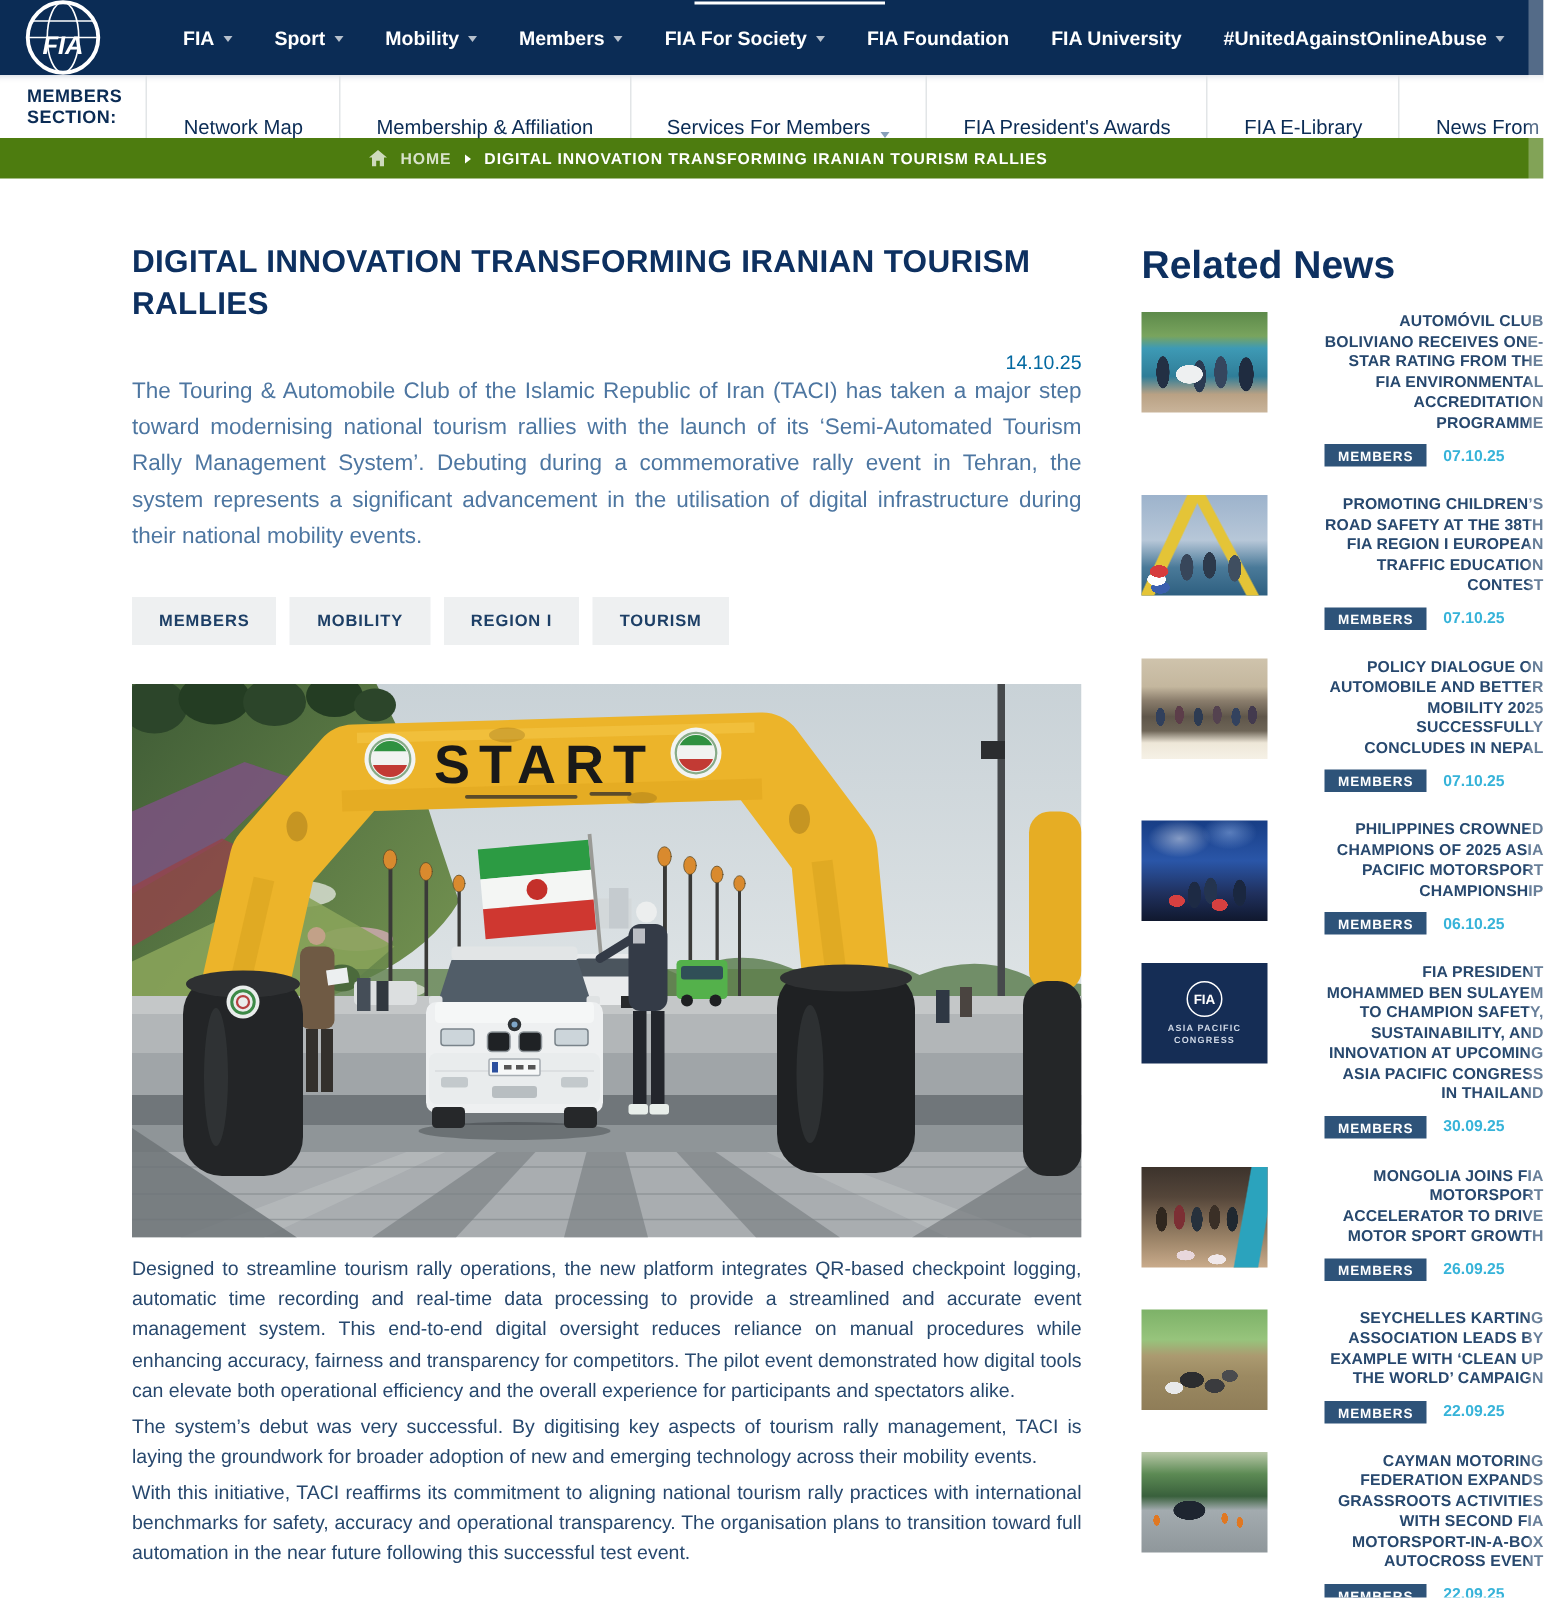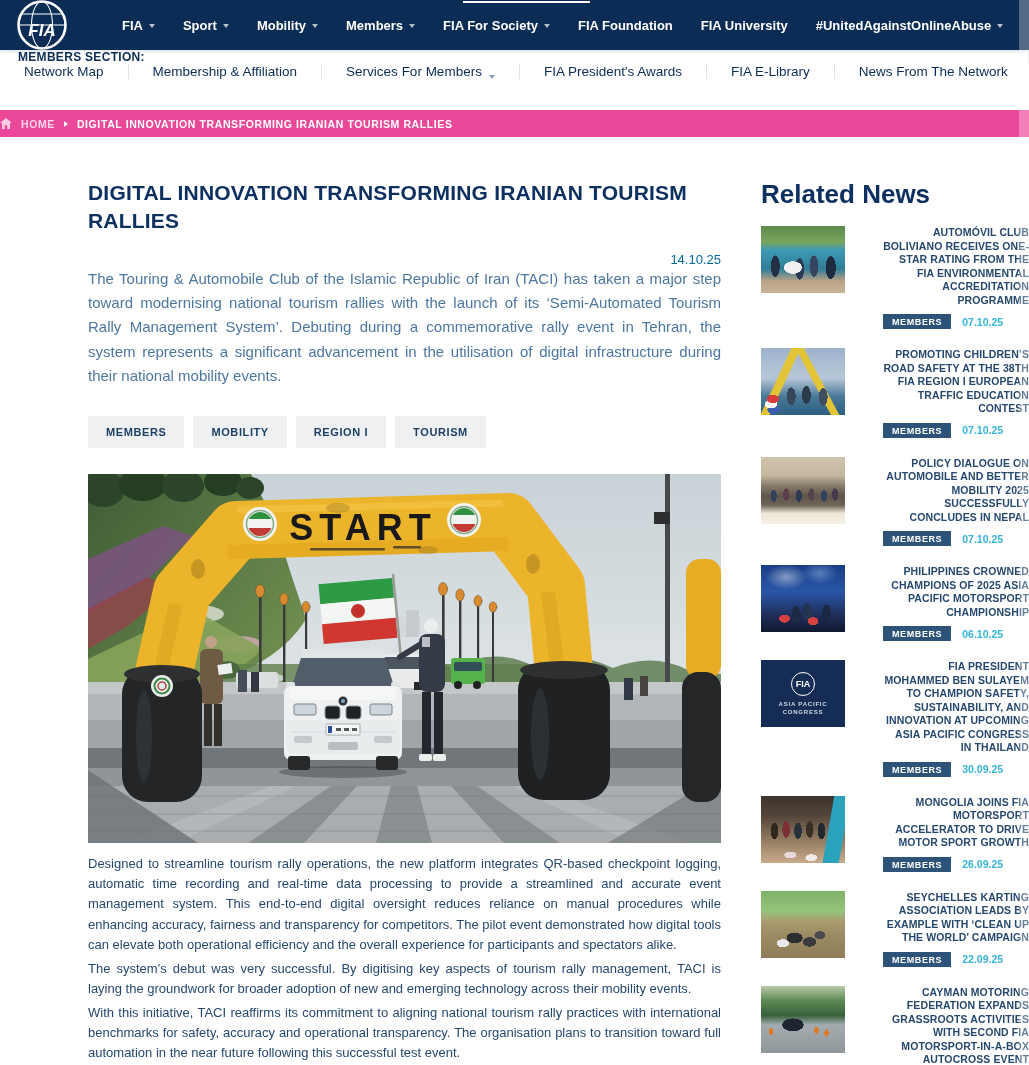--- a/index.html
+++ b/index.html
@@ -8,26 +8,26 @@
 
   
   .topnav { position:relative; height:50px; background:#0b2c55; display:flex; align-items:center; padding-left:16px; }
   .top-line { position:absolute; top:1px; left:463px; width:127px; height:2px; background:#fff; }
   .logo-wrap { width:52px; height:52px; margin-right:40px; flex-shrink:0; }
   .nav-item { color:#fff; font-size:13px; font-weight:bold; padding:0 14px; display:flex; align-items:center; gap:6px; white-space:nowrap; cursor:pointer; }
   .chev-tri { display:inline-block; width:0; height:0; border-left:3.5px solid transparent; border-right:3.5px solid transparent; border-top:4.5px solid rgba(255,255,255,.7); margin-top:2px; }
   .chev-tri.navy { border-top-color:#87a0b8; }
 
   
-  .subnav { height:60px; background:#fff; display:flex; align-items:stretch; box-shadow:inset 0 5px 5px -5px rgba(11,44,85,.25);flex-direction:column; }
+  .subnav { height:42px; background:#fff; display:flex; align-items:stretch; box-shadow:inset 0 5px 5px -5px rgba(11,44,85,.25); }
   .section-label { display:flex; align-items:center; padding:0 16px 0 18px; font-size:12px; font-weight:bold; letter-spacing:.3px; color:#0b2c55; border-right:1px solid #e2e5e7; }
   .subnav-item { display:flex; align-items:flex-end; gap:7px; padding:0 24px; font-size:13.5px; color:#0b2c55; border-right:1px solid #e2e5e7; white-space:nowrap; cursor:pointer; }
 
   
-  .breadcrumb { height:27px; background:#ec4899; display:flex; align-items:center; gap:9px; }
+  .breadcrumb { height:27px; background:#4d7c0f; display:flex; align-items:center; gap:9px; padding-left:246px; }
   .bc-home { color:rgba(255,255,255,.78); font-size:10.5px; font-weight:bold; letter-spacing:.6px; cursor:pointer; }
   .bc-arrow { width:0; height:0; border-top:3.5px solid transparent; border-bottom:3.5px solid transparent; border-left:4.5px solid #fff; }
   .bc-current { color:#fff; font-size:10.5px; font-weight:bold; letter-spacing:.6px; }
 
   
   .main { display:flex; padding:42px 0 0 88px; }
   .article { width:633px; flex-shrink:0; }
   .sidebar { width:268px; margin-left:40px; }
 
   

